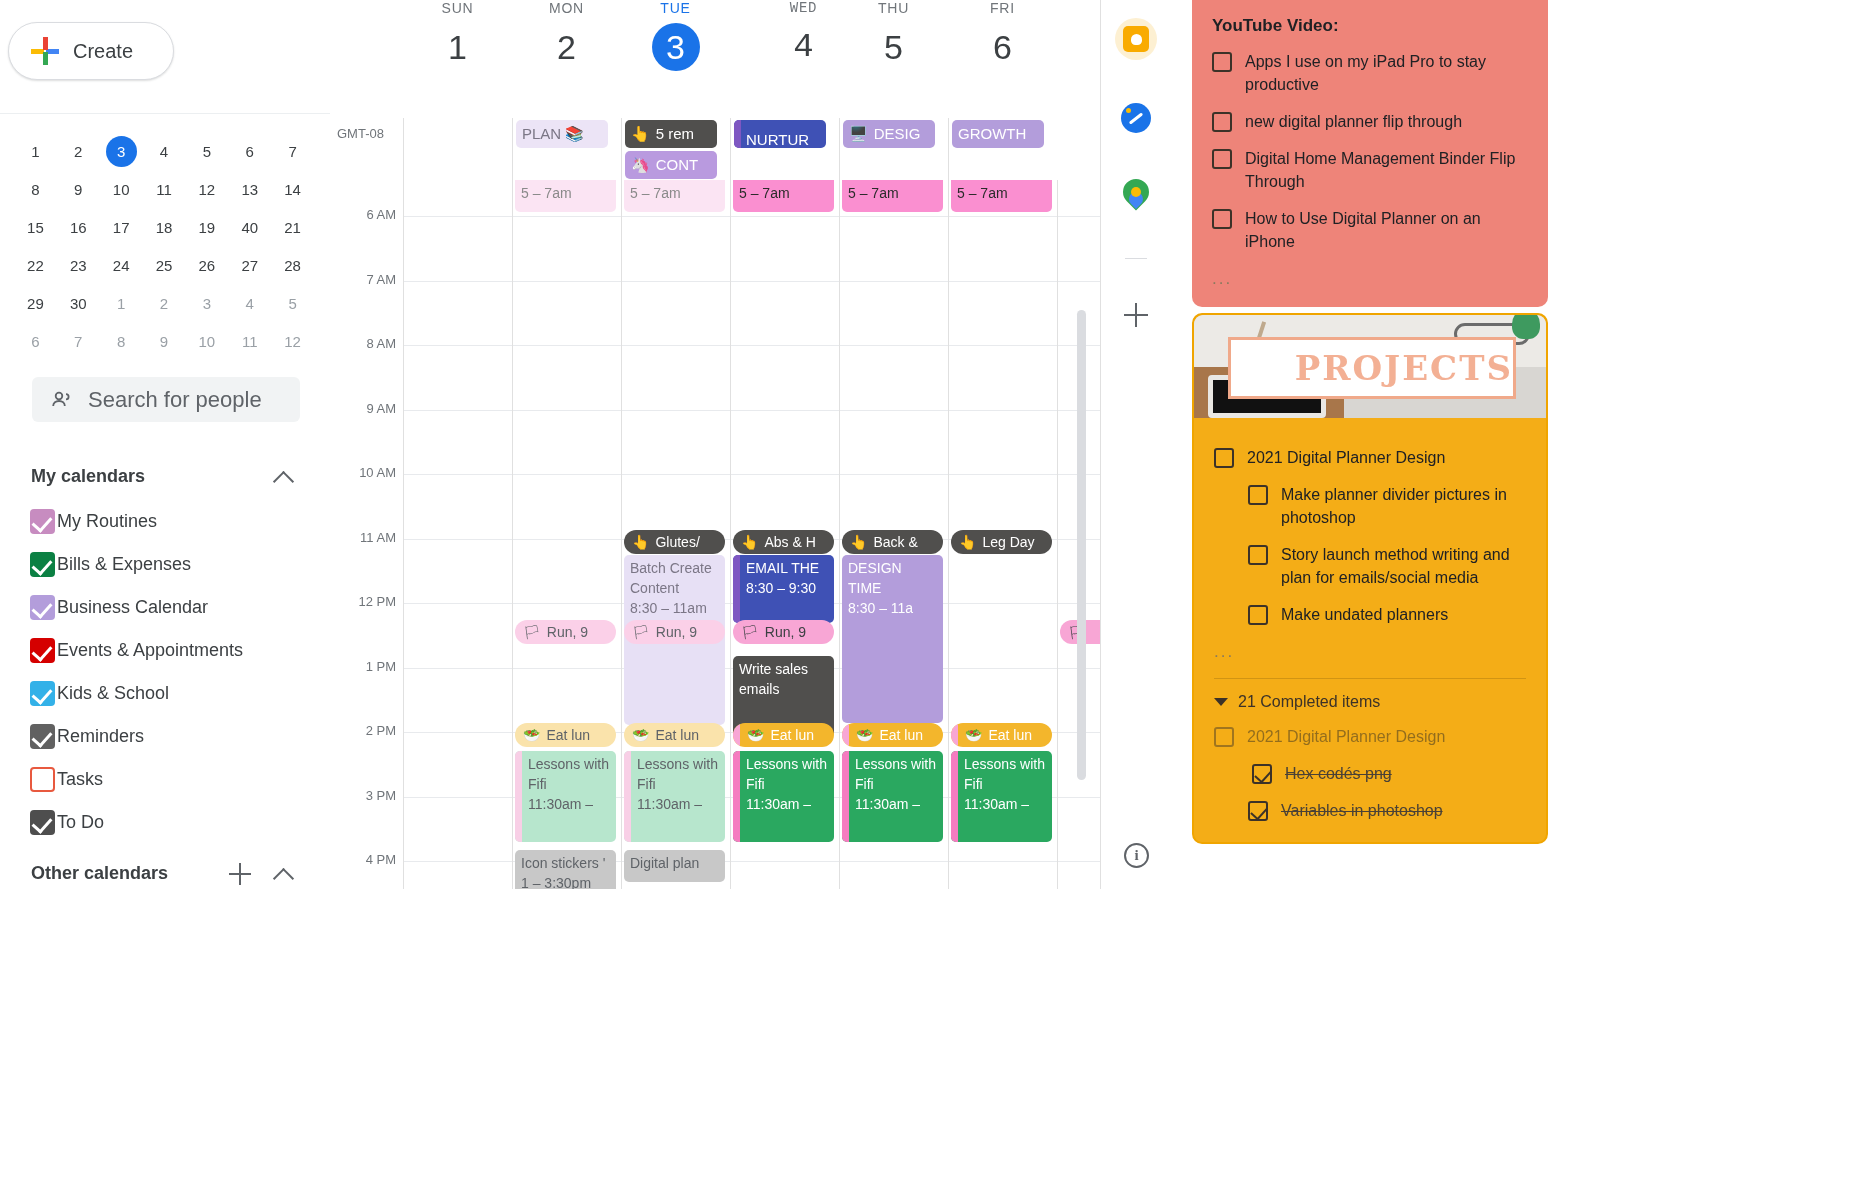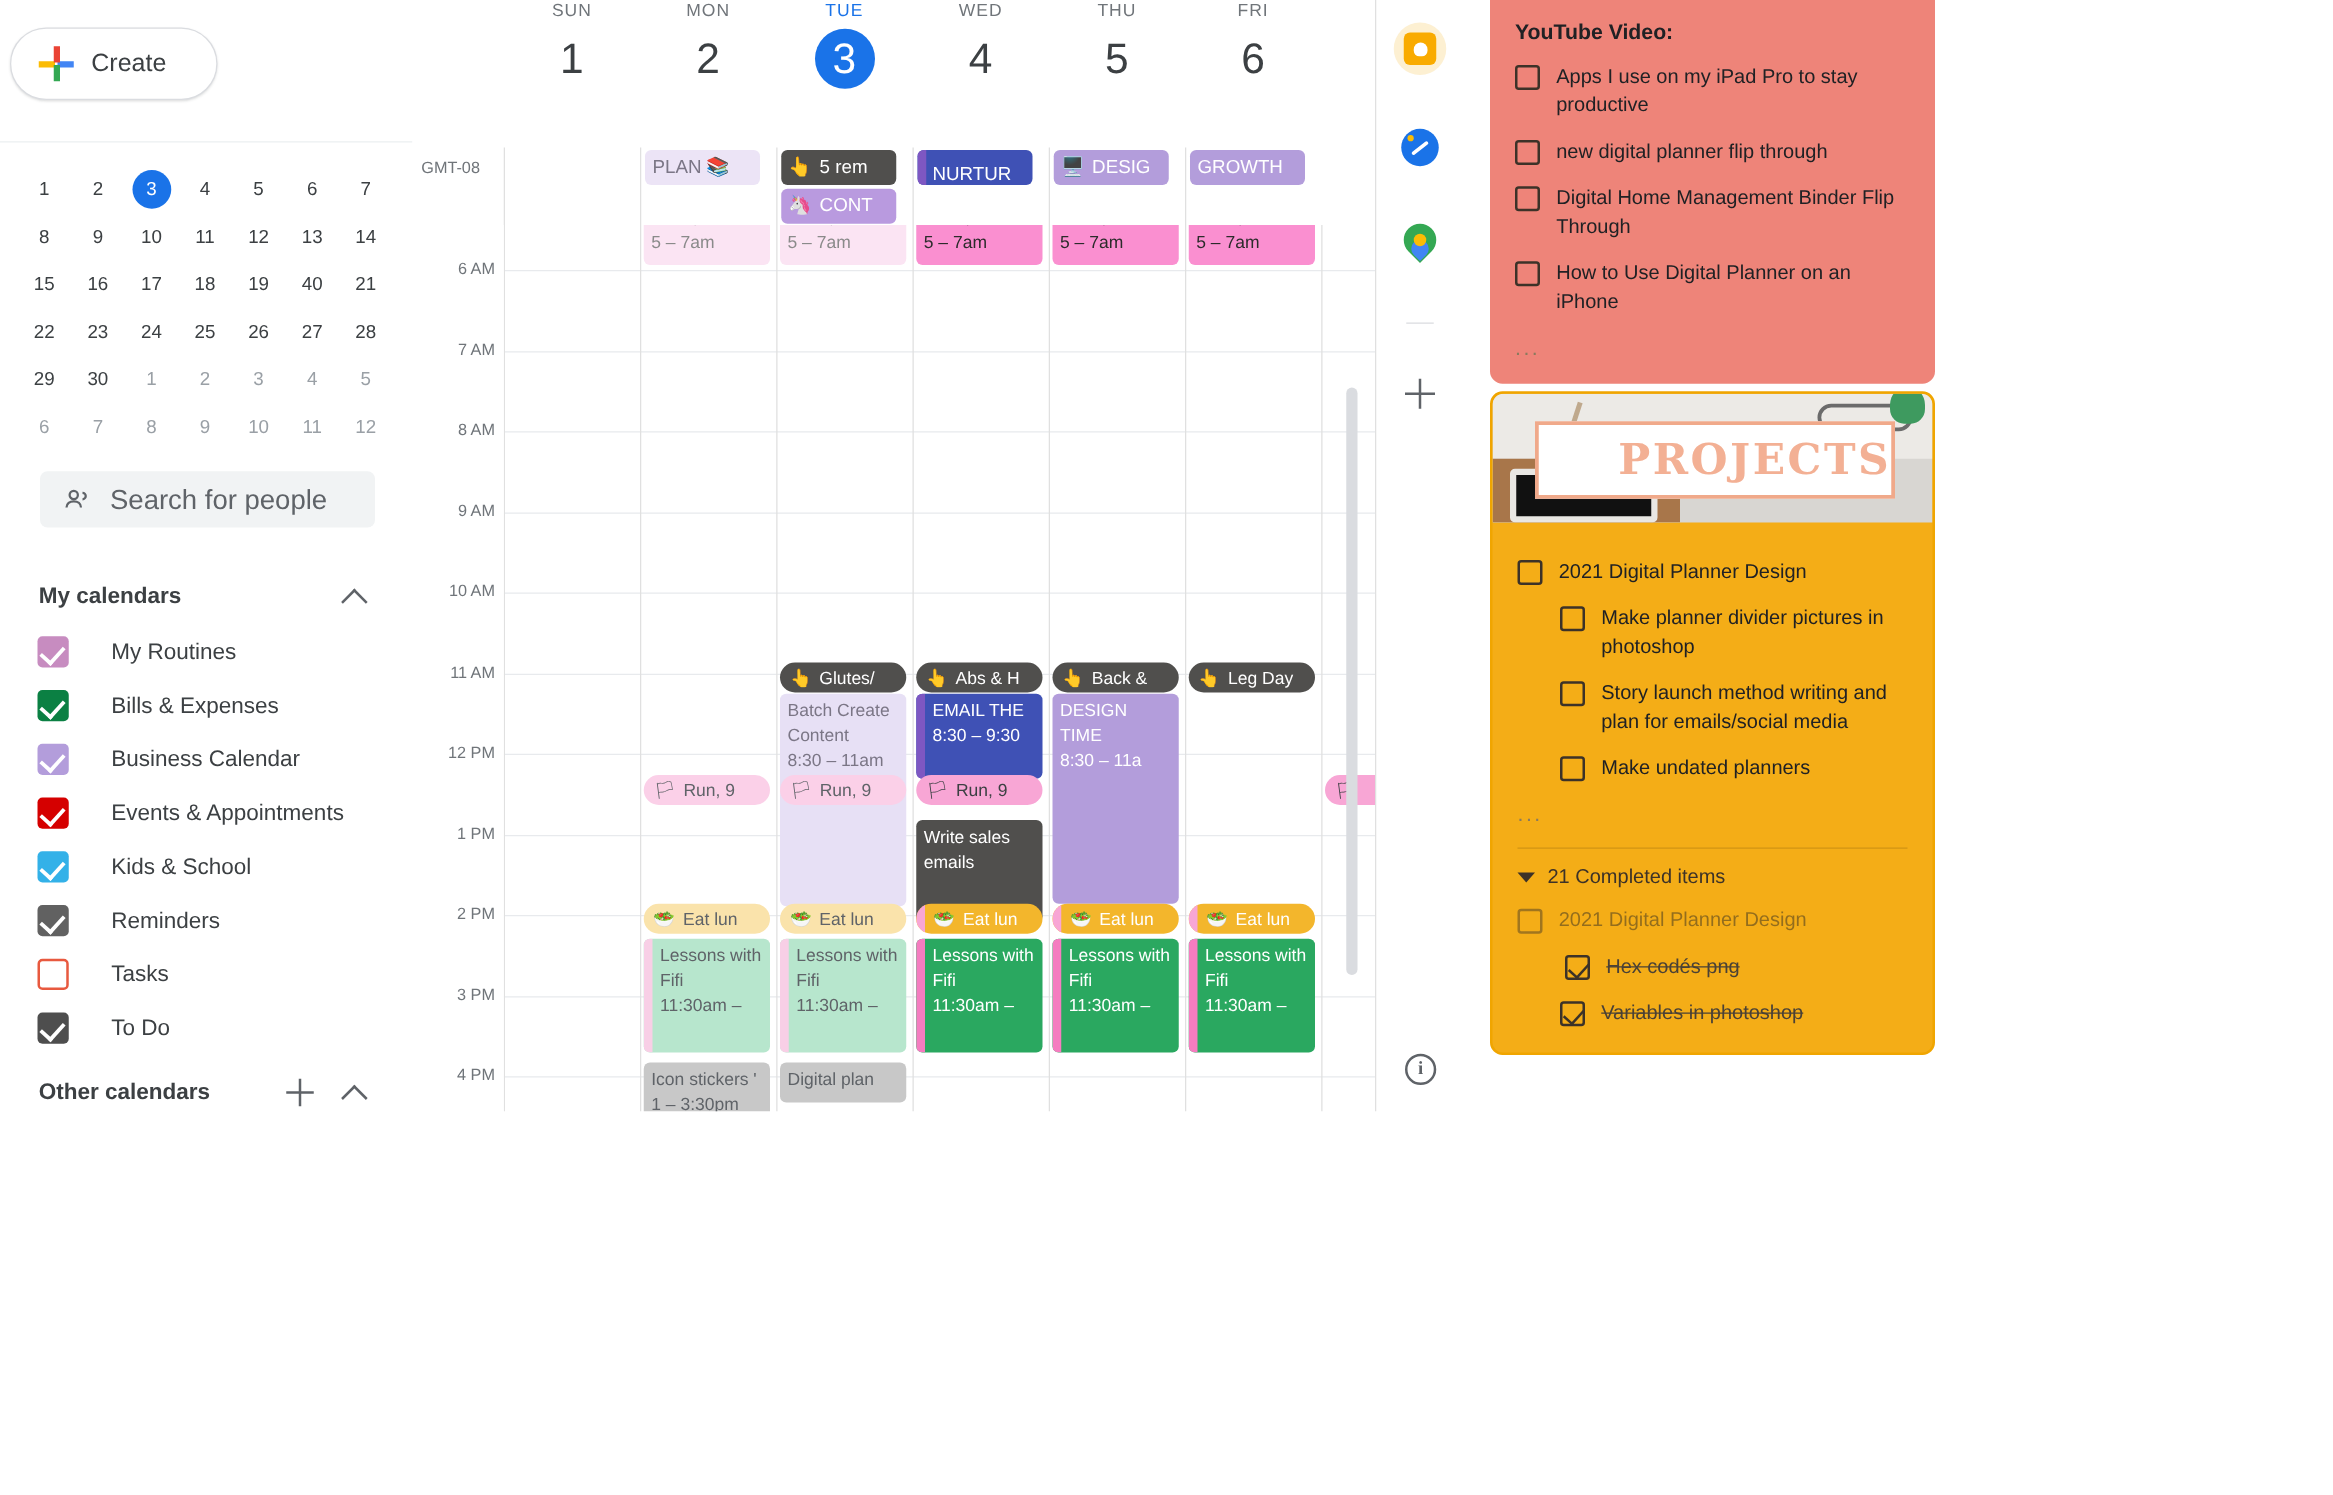--- a/index.html
+++ b/index.html
@@ -48,21 +48,21 @@
   .chev { position:absolute; width:22px; height:22px; cursor:pointer; }
   .chev::before { content:""; position:absolute; left:3px; top:7px; width:13px; height:13px;
     border-left:2px solid #5f6368; border-top:2px solid #5f6368; transform:rotate(45deg); }
   #my-cal-chev { left:273px; top:467px; }
   #other-cal-chev { left:273px; top:864px; }
   .plus-ic { position:absolute; left:229px; top:863px; width:22px; height:22px; cursor:pointer; }
   .plus-ic::before { content:""; position:absolute; left:0; top:10px; width:22px; height:2px; background:#5f6368; }
   .plus-ic::after  { content:""; position:absolute; left:10px; top:0; width:2px; height:22px; background:#5f6368; }
 
   .cal-list { position:absolute; left:30px; top:500px; width:290px; }
-  .cal-item { display:flex; align-items:center; gap:34px; height:43px; cursor:pointer; }
+  .cal-item { display:flex; align-items:center; gap:2px; height:43px; cursor:pointer; }
   .cal-box { width:25px; height:25px; border-radius:4px; flex:none; position:relative; }
   .cal-box.checked::after { content:""; position:absolute; left:6px; top:4px;
     width:9px; height:15px; border-right:3px solid #fff; border-bottom:3px solid #fff;
     transform:rotate(42deg); }
   .cal-box.unchecked { background:#fff; border:2px solid #e8593f; }
   .cal-label { font-size:18px; color:#3c4043; }
 
   
   #calwrap { position:absolute; left:330px; top:0; width:770px; height:890px; background:#fff; }
 
@@ -365,21 +365,21 @@
             <div class="num">1</div>
           </div>
           <div class="dayhdr" style="left: 182px; width: 109px;">
             <div class="dow">MON</div>
             <div class="num">2</div>
           </div>
           <div class="dayhdr today" style="left: 291px; width: 109px;">
             <div class="dow">TUE</div>
             <div class="num">3</div>
           </div>
-          <div class="dayhdr" style="left: 400px; width: 109px;">
+          <div class="dayhdr" style="left: 419px; width: 109px; font-family: Liberation Mono, monospace;">
             <div class="dow">WED</div>
             <div class="num">4</div>
           </div>
           <div class="dayhdr" style="left: 509px; width: 109px;">
             <div class="dow">THU</div>
             <div class="num">5</div>
           </div>
           <div class="dayhdr" style="left: 618px; width: 109px;">
             <div class="dow">FRI</div>
             <div class="num">6</div>

